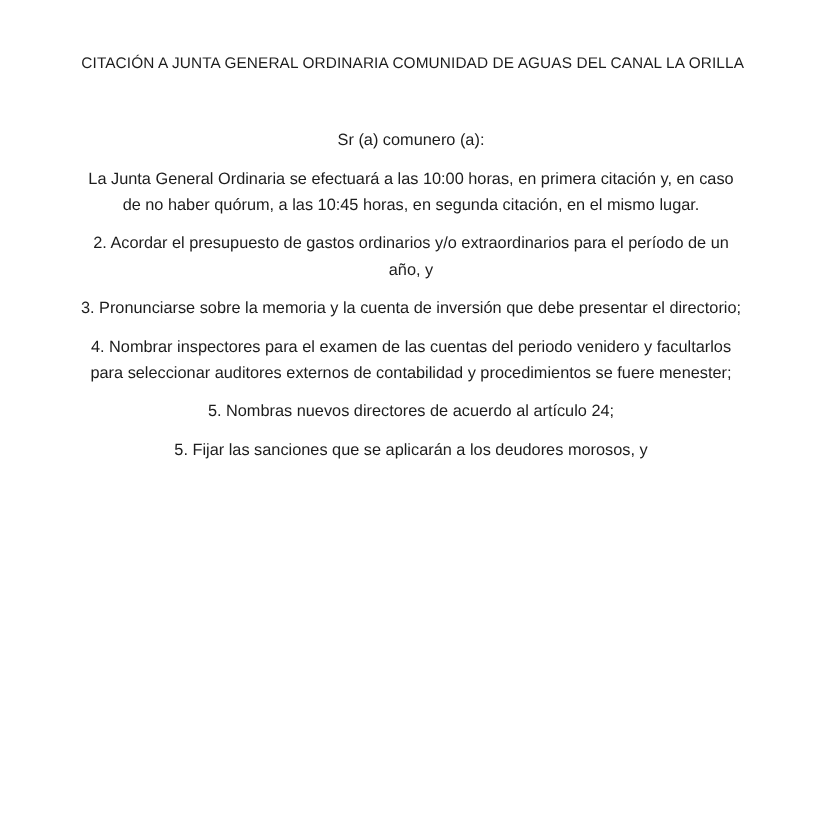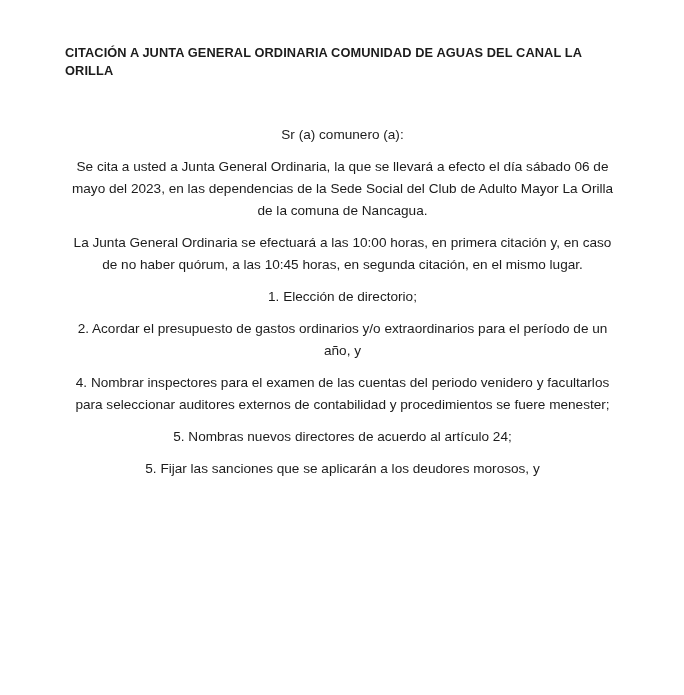--- a/index.html
+++ b/index.html
@@ -13,22 +13,22 @@
     height: 695px;
     background: #ffffff;
     box-sizing: border-box;
     padding: 44px 64px 0 65px;
     font-family: "Liberation Sans", "DejaVu Sans", sans-serif;
     color: #1c1c1c;
     overflow: hidden;
   }
   .doc-title {
     font-size: 12.8px;
-    font-weight: 700;
-    text-align: left;
+    font-weight: 400;
+    text-align: right;
     letter-spacing: 0.1px;
     margin: 0 0 44px 0;
     line-height: 18px;
   }
   .para {
     font-size: 13.6px;
     font-weight: 400;
     line-height: 22px;
     margin: 0 0 10px 0;
     text-align: center;
@@ -39,30 +39,29 @@
 </style>
 </head>
 <body>
 
 <div class="page">
 
   <h1 class="doc-title">CITACIÓN A JUNTA GENERAL ORDINARIA COMUNIDAD DE AGUAS DEL CANAL LA ORILLA</h1>
 
   <p class="para">Sr (a) comunero (a):</p>
 
-  <p class="para">Se cita a usted a Junta General Ordinaria, la que se llevará a efecto el día sábado 06 de mayo del 2023, en las dependencias de la Sede Social del Club de Adulto Mayor La Orilla de la comuna de Nancagua.</p>
 
   <p class="para">La Junta General Ordinaria se efectuará a las 10:00 horas, en primera citación y, en caso de no haber quórum, a las 10:45 horas, en segunda citación, en el mismo lugar.</p>
 
 
-  <p class="para">1. Elección de directorio;</p>
 
   <p class="para">2. Acordar el presupuesto de gastos ordinarios y/o extraordinarios para el período de un año, y</p>
 
 
+  <p class="para">3. Pronunciarse sobre la memoria y la cuenta de inversión que debe presentar el directorio;</p>
 
   <p class="para">4. Nombrar inspectores para el examen de las cuentas del periodo venidero y facultarlos para seleccionar auditores externos de contabilidad y procedimientos se fuere menester;</p>
 
   <p class="para">5. Nombras nuevos directores de acuerdo al artículo 24;</p>
 
   <p class="para">5. Fijar las sanciones que se aplicarán a los deudores morosos, y</p>
 
 
 </div>
 

